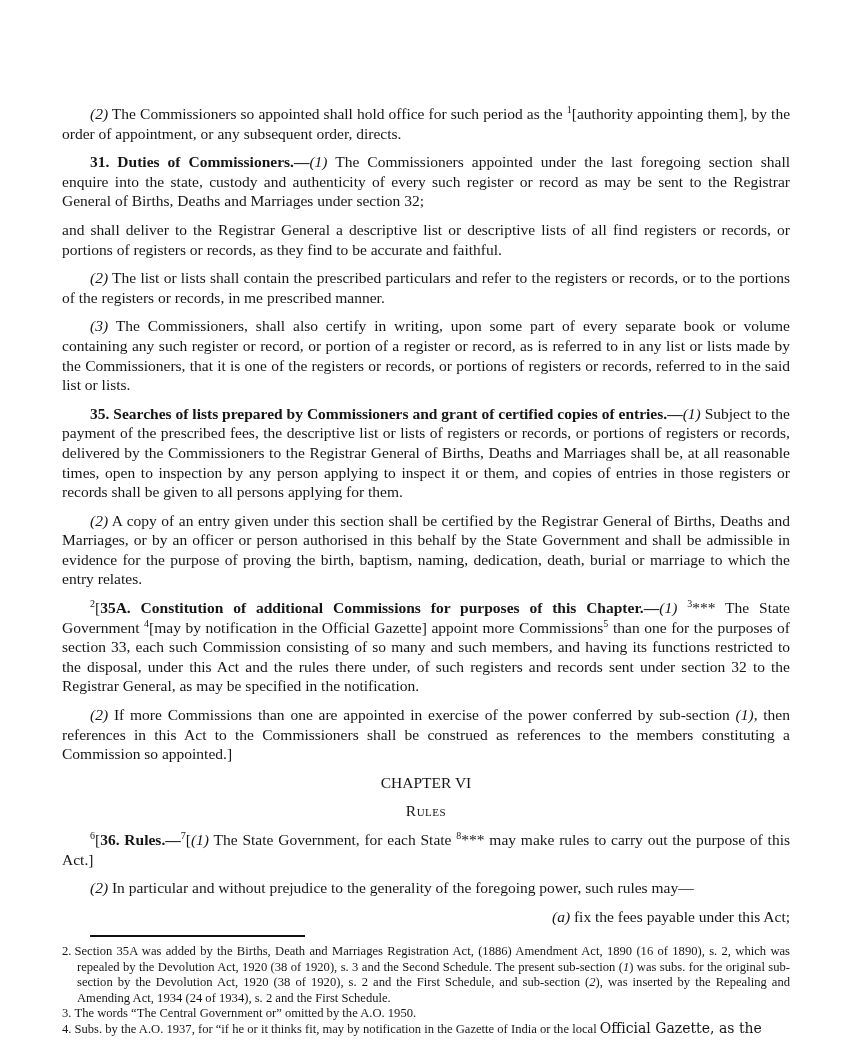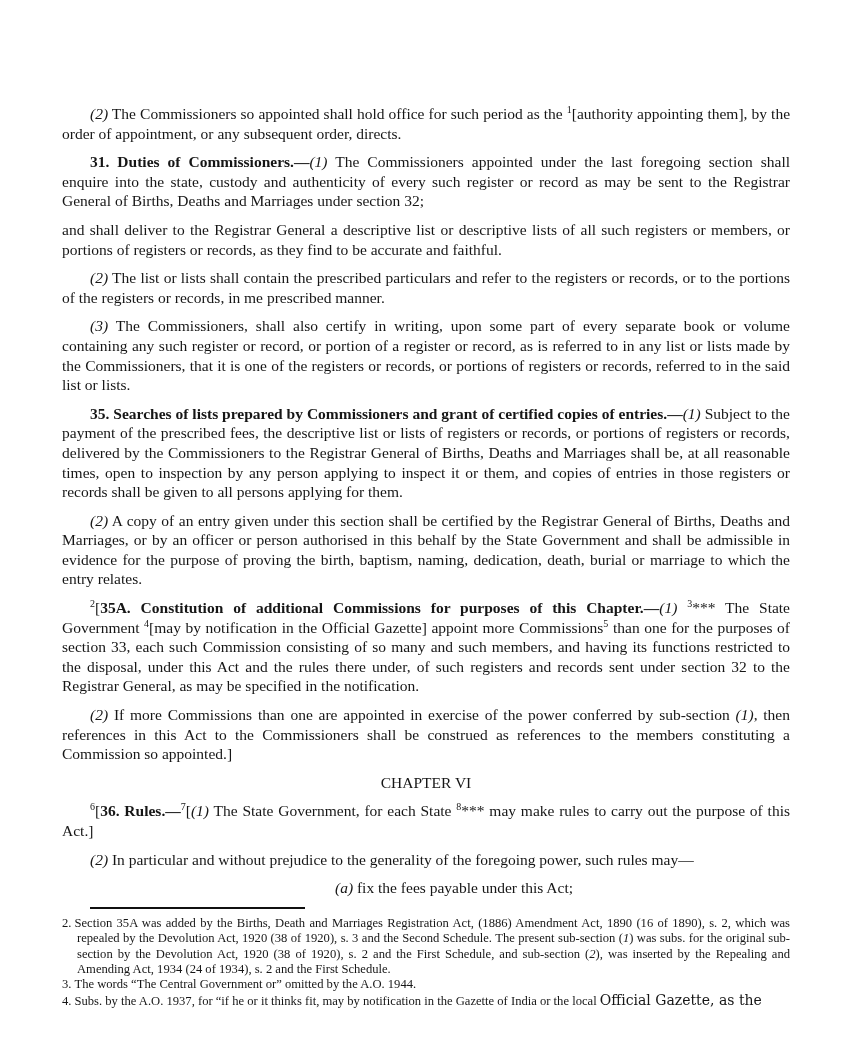--- a/index.html
+++ b/index.html
@@ -24,21 +24,21 @@
   .para {
     margin: 9px 0;
     font-size: 15.5px;
     line-height: 19.6px;
     text-align: justify;
   }
   .para.indent { text-indent: 28px; }
   .para.noindent { text-indent: 0; }
   .para.center { text-align: center; text-indent: 0; font-family: Liberation Serif, serif; }
   .para.smallcaps { font-variant: small-caps; letter-spacing: 0.5px; }
-  .para.item { text-indent: 56px; text-align: center; }
+  .para.item { text-indent: 56px; text-align: right; }
   .b { font-weight: bold; }
   .i { font-style: italic; }
   .sup {
     font-size: 10px;
     vertical-align: super;
     line-height: 0;
   }
   .alt { font-family: "DejaVu Serif", serif; font-size: 14px; }
   .footnote-sep {
     border: none;
@@ -56,31 +56,32 @@
   }
   .footnote .fn-num { padding-right: 3px; }
 </style>
 </head>
 <body>
 
 <div class="page">
   <div id="document-body">
       <p class="para indent"><span class="i">(2)</span><span> The Commissioners so appointed shall hold office for such period as the </span><span class="sup">1</span><span>[authority appointing them], by the order of appointment, or any subsequent order, directs.</span></p>
       <p class="para indent"><span class="b">31. Duties of Commissioners.—</span><span class="i">(1)</span><span> The Commissioners appointed under the last foregoing section shall enquire into the state, custody and authenticity of every such register or record as may be sent to the Registrar General of Births, Deaths and Marriages under section 32;</span></p>
-      <p class="para noindent"><span>and shall deliver to the Registrar General a descriptive list or descriptive lists of all such registers or members, or portions of registers or records, as they find to be accurate and faithful.</span></p>
+      <p class="para noindent"><span>and shall deliver to the Registrar General a descriptive list or descriptive lists of all find registers or records, or portions of registers or records, as they find to be accurate and faithful.</span></p>
       <p class="para indent"><span class="i">(2)</span><span> The list or lists shall contain the prescribed particulars and refer to the registers or records, or to the portions of the registers or records, in me prescribed manner.</span></p>
       <p class="para indent"><span class="i">(3)</span><span> The Commissioners, shall also certify in writing, upon some part of every separate book or volume containing any such register or record, or portion of a register or record, as is referred to in any list or lists made by the Commissioners, that it is one of the registers or records, or portions of registers or records, referred to in the said list or lists.</span></p>
       <p class="para indent"><span class="b">35. Searches of lists prepared by Commissioners and grant of certified copies of entries.—</span><span class="i">(1)</span><span> Subject to the payment of the prescribed fees, the descriptive list or lists of registers or records, or portions of registers or records, delivered by the Commissioners to the Registrar General of Births, Deaths and Marriages shall be, at all reasonable times, open to inspection by any person applying to inspect it or them, and copies of entries in those registers or records shall be given to all persons applying for them.</span></p>
       <p class="para indent"><span class="i">(2)</span><span> A copy of an entry given under this section shall be certified by the Registrar General of Births, Deaths and Marriages, or by an officer or person authorised in this behalf by the State Government and shall be admissible in evidence for the purpose of proving the birth, baptism, naming, dedication, death, burial or marriage to which the entry relates.</span></p>
       <p class="para indent"><span class="sup">2</span><span>[</span><span class="b">35A. Constitution of additional Commissions for purposes of this Chapter.—</span><span class="i">(1)</span><span> </span><span class="sup">3</span><span>*** The State Government </span><span class="sup">4</span><span>[may by notification in the Official Gazette] appoint more Commissions</span><span class="sup">5</span><span> than one for the purposes of section 33, each such Commission consisting of so many and such members, and having its functions restricted to the disposal, under this Act and the rules there under, of such registers and records sent under section 32 to the Registrar General, as may be specified in the notification.</span></p>
       <p class="para indent"><span class="i">(2)</span><span> If more Commissions than one are appointed in exercise of the power conferred by sub-section </span><span class="i">(1)</span><span>, then references in this Act to the Commissioners shall be construed as references to the members constituting a Commission so appointed.]</span></p>
       <p class="para center"><span>CHAPTER VI</span></p>
+      <p class="para center smallcaps"><span>Rules</span></p>
       <p class="para indent"><span class="sup">6</span><span>[</span><span class="b">36. Rules.—</span><span class="sup">7</span><span>[</span><span class="i">(1)</span><span> The State Government, for each State </span><span class="sup">8</span><span>*** may make rules to carry out the purpose of this Act.]</span></p>
       <p class="para indent"><span class="i">(2)</span><span> In particular and without prejudice to the generality of the foregoing power, such rules may—</span></p>
       <p class="para item"><span class="i">(a)</span><span> fix the fees payable under this Act;</span></p>
     </div>
   <hr class="footnote-sep">
   <div id="footnotes">
       <p class="footnote"><span class="fn-num">2.</span><span>Section 35A was added by the Births, Death and Marriages Registration Act, (1886) Amendment Act, 1890 (16 of 1890), s. 2, which was repealed by the Devolution Act, 1920 (38 of 1920), s. 3 and the Second Schedule. The present sub-section (</span><span class="i">1</span><span>) was subs. for the original sub-section by the Devolution Act, 1920 (38 of 1920), s. 2 and the First Schedule, and sub-section (</span><span class="i">2</span><span>), was inserted by the Repealing and Amending Act, 1934 (24 of 1934), s. 2 and the First Schedule.</span></p>
-      <p class="footnote"><span class="fn-num">3.</span><span>The words “The Central Government or” omitted by the A.O. 1944.</span></p>
+      <p class="footnote"><span class="fn-num">3.</span><span>The words “The Central Government or” omitted by the A.O. 1950.</span></p>
       <p class="footnote"><span class="fn-num">4.</span><span>Subs. by the A.O. 1937, for “if he or it thinks fit, may by notification in the Gazette of India or the local </span><span class="alt">Official Gazette, as the</span></p>
     </div>
 </div>
 
 </body></html>

